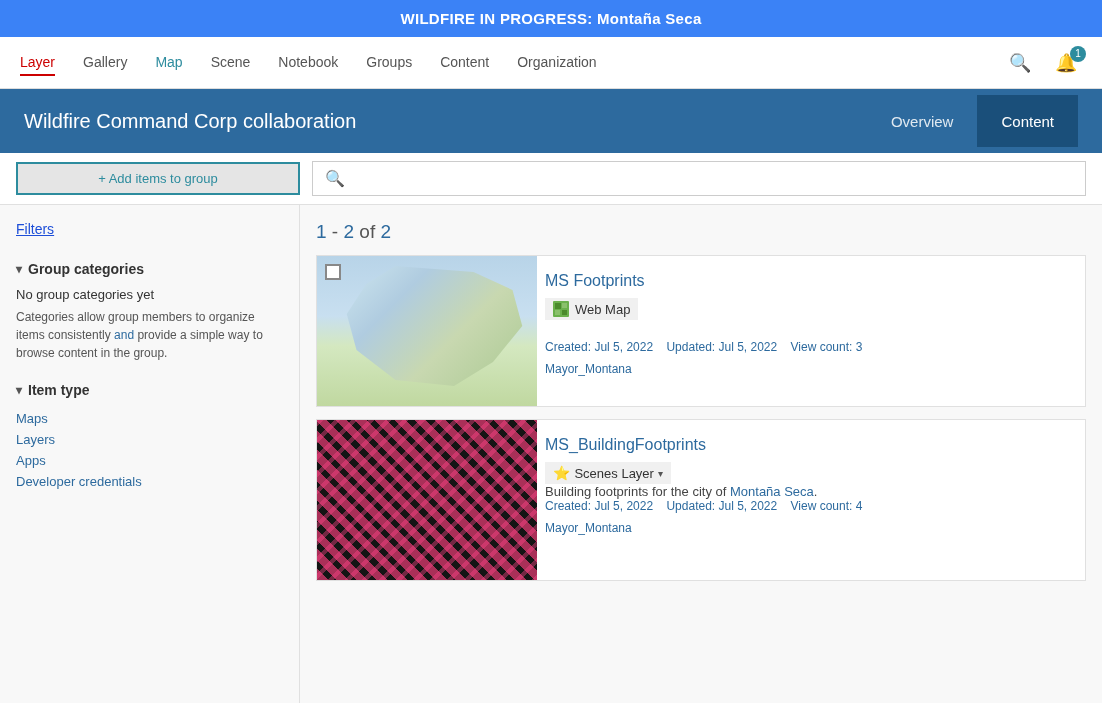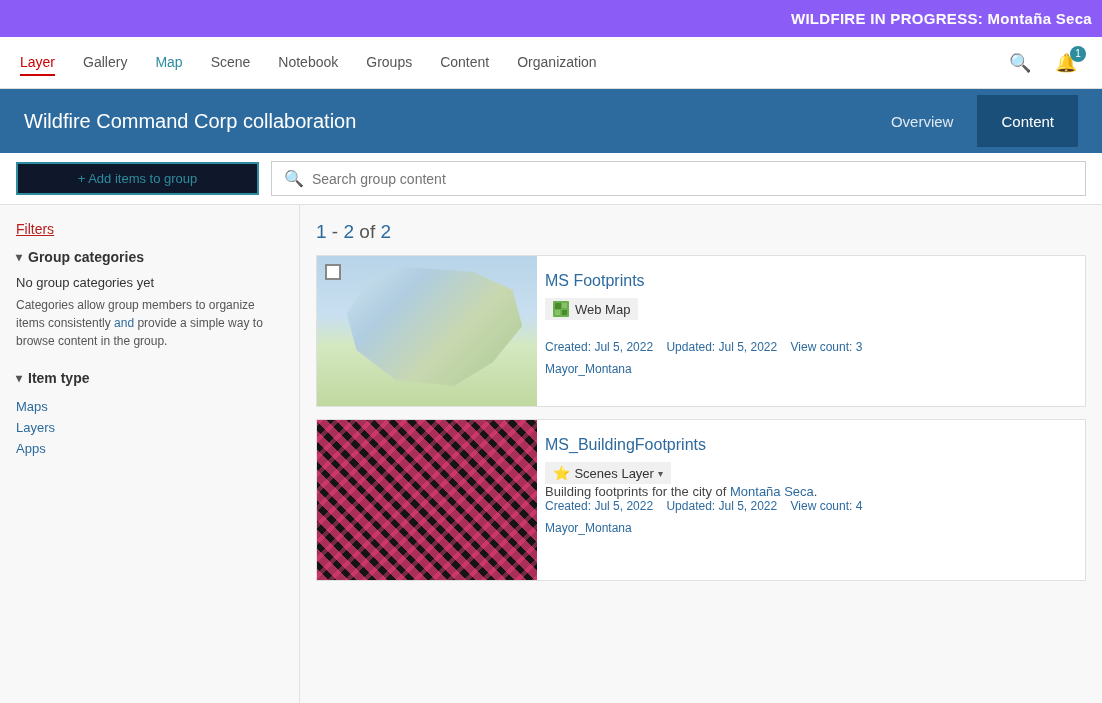--- a/index.html
+++ b/index.html
@@ -1,22 +1,22 @@
 <!DOCTYPE html>
 <html><head>
   <meta charset="utf-8">
   <style>
     * { box-sizing: border-box; margin: 0; padding: 0; }
     body { font-family: 'Segoe UI', Arial, sans-serif; font-size: 14px; color: #333; background: #f8f8f8; }
 
     
     .alert-banner {
-      background: #8b5cf6;
+      background: #3b82f6;
       color: #fff;
-      text-align: right;
+      text-align: center;
       padding: 10px;
       font-weight: bold;
       font-size: 15px;
       letter-spacing: 0.3px;
     }
 
     
     .top-nav {
       background: #fff;
       border-bottom: 1px solid #ddd;
@@ -110,28 +110,28 @@
       background: #fff;
       border-bottom: 1px solid #e0e0e0;
       display: flex;
       align-items: center;
       padding: 8px 16px;
       gap: 12px;
     }
     .add-items-btn {
       border: 2px solid #2d8c9e;
       color: #2d8c9e;
-      background: #0f172a;
+      background: #e5e5e5;
       padding: 7px 16px;
       cursor: pointer;
       font-size: 13px;
       display: flex;
       align-items: center;
       gap: 6px;
-      width: 243px;
+      width: 284px;
       justify-content: center;
     }
     .search-box {
       flex: 1;
       display: flex;
       align-items: center;
       border: 1px solid #ccc;
       padding: 7px 12px;
       background: #fff;
       gap: 8px;
@@ -148,22 +148,22 @@
     
     .sidebar {
       width: 300px;
       min-width: 300px;
       background: #f8f8f8;
       border-right: 1px solid #e0e0e0;
       padding: 16px;
     }
     .filters-title {
       font-size: 14px;
-      color: #b91c1c;
-      margin-bottom: 12px;
+      color: #1d4ed8;
+      margin-bottom: 24px;
       text-decoration: underline;
     }
     .filter-section {
       margin-bottom: 20px;
     }
     .filter-section-header {
       display: flex;
       align-items: center;
       gap: 6px;
       font-weight: 600;
@@ -384,21 +384,20 @@
   <div class="group-tabs">
     <div class="group-tab">Overview</div>
     <div class="group-tab active">Content</div>
   </div>
 </div>
 
 <div class="toolbar">
   <button class="add-items-btn">+ Add items to group</button>
   <div class="search-box">
     <span style="color:#999; font-size:16px;">🔍</span>
-    <input class="search-input" type="text" placeholder="Search group content" style="">
   </div>
 </div>
 
 <div class="main-layout">
 
   <aside class="sidebar">
     <div class="filters-title">Filters</div>
 
     <div class="filter-section">
       <div class="filter-section-header">
@@ -412,20 +411,21 @@
     </div>
 
     <div class="filter-section">
       <div class="filter-section-header">
         <span class="chevron">▾</span>
         <span>Item type</span>
       </div>
       <a class="filter-item">Maps</a>
       <a class="filter-item">Layers</a>
       <a class="filter-item">Apps</a>
+      <a class="filter-item">Developer credentials</a>
     </div>
   </aside>
 
   <main class="content-area">
     <div class="results-count">
       <span>1</span> - <span>2</span> of <span>2</span>
     </div>
 
     <div class="item-card">
       <div class="item-thumbnail" style="min-height:150px;">

